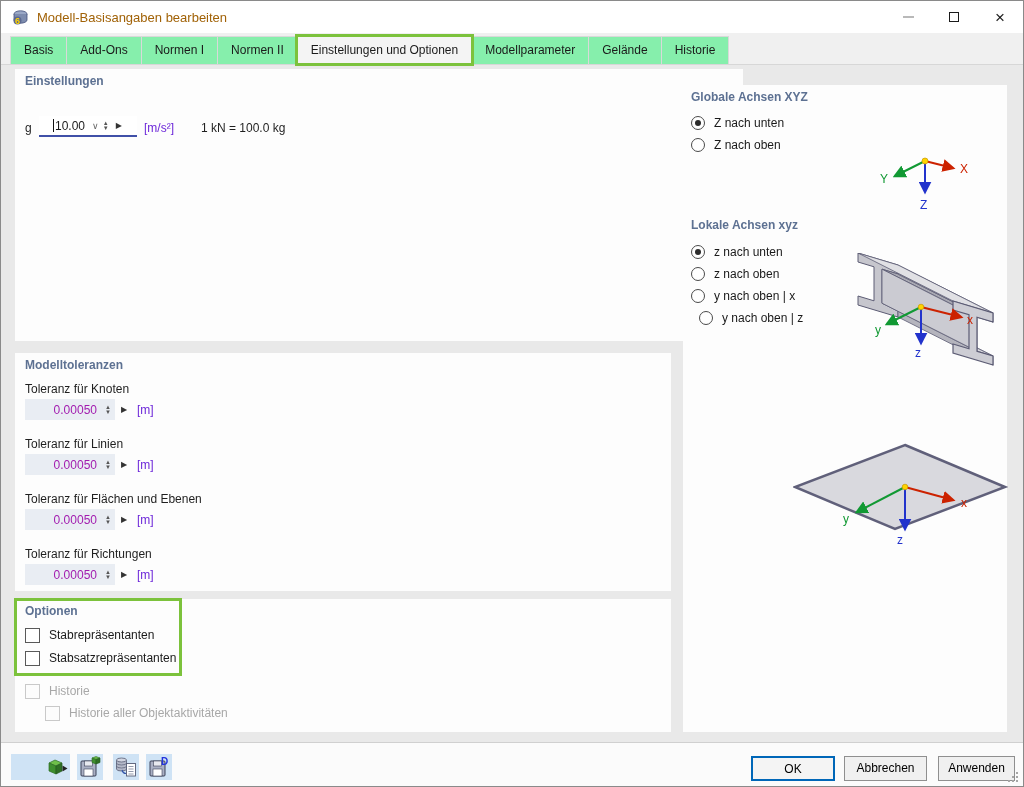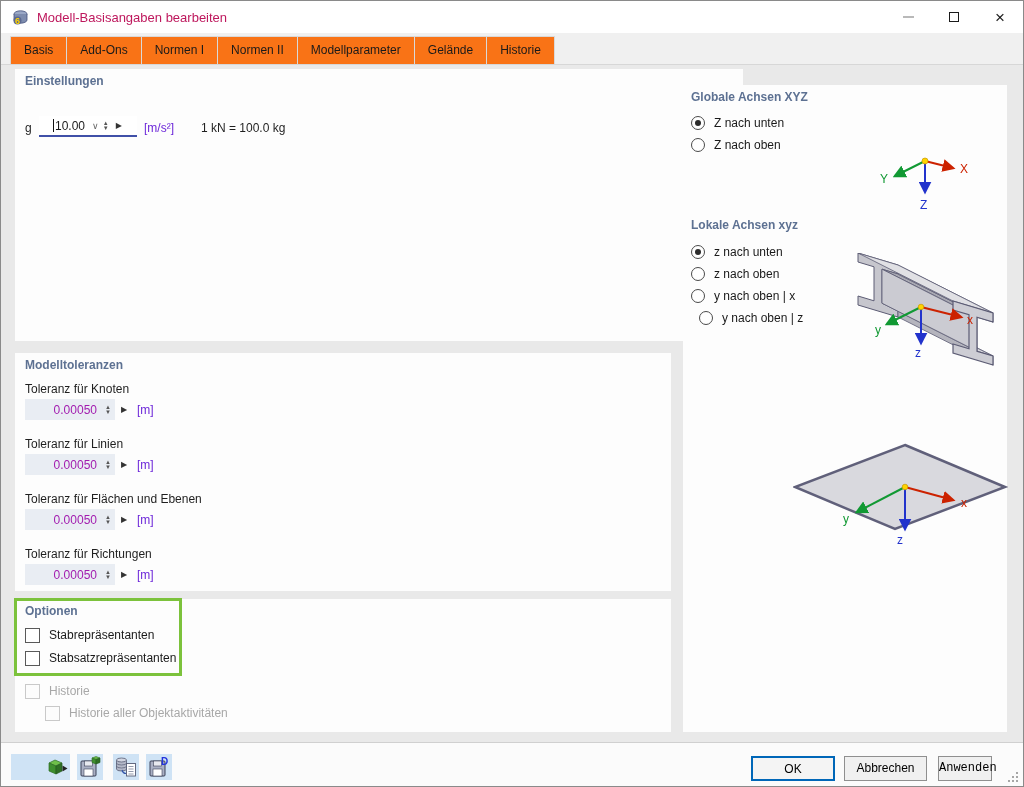--- a/index.html
+++ b/index.html
@@ -2,30 +2,30 @@
 <html><head>
 <meta charset="utf-8">
 <style>
   html,body{margin:0;padding:0;background:#c8c8c8;font-family:"Liberation Sans","DejaVu Sans",sans-serif;}
   *{box-sizing:border-box;}
   .window{position:relative;width:1024px;height:787px;background:#ffffff;border:1px solid #8a8a8a;overflow:hidden;font-size:12px;color:#1a1a1a;}
 
   
   .titlebar{position:absolute;left:0;top:0;width:100%;height:32px;background:#ffffff;display:flex;align-items:center;}
   .title-icon{margin-left:11px;width:17px;height:17px;flex:0 0 auto;}
-  .title-text{margin-left:8px;font-size:13px;color:#be185d;}
+  .title-text{margin-left:8px;font-size:13px;color:#a16207;}
   .win-controls{position:absolute;right:0;top:0;height:32px;display:flex;}
   .win-btn{width:46px;height:32px;display:flex;align-items:center;justify-content:center;}
   .glyph-min{width:11px;height:2px;background:#b9b9b9;}
   .glyph-max{width:10px;height:10px;border:1px solid #1a1a1a;}
   .glyph-close{font-size:17px;color:#1a1a1a;line-height:1;}
 
   
   .tabbar{position:absolute;left:0;top:32px;width:100%;height:32px;background:#f0f0f0;border-bottom:1px solid #d7d7d7;display:flex;align-items:flex-end;padding-left:9px;}
-  .tab{height:28px;line-height:27px;padding:0 13px;background:#f97316;border:1px solid #d9d9d9;border-bottom:none;color:#1a1a1a;white-space:nowrap;margin-right:-1px;}
+  .tab{height:28px;line-height:27px;padding:0 13px;background:#86efac;border:1px solid #d9d9d9;border-bottom:none;color:#1a1a1a;white-space:nowrap;margin-right:-1px;}
   .tab.active{outline:3px solid #7cc23c;outline-offset:-1px;position:relative;z-index:3;background:#f4f4f4;}
 
   
   .content{position:absolute;left:0;top:64px;width:100%;height:677px;background:#e9e9e9;}
   .panel{position:absolute;background:#fdfdfd;}
   .panel-h{position:absolute;left:10px;top:5px;font-weight:bold;color:#5d7192;}
   .lbl{position:absolute;color:#1f1f1f;white-space:nowrap;}
 
   
   .spinfield{position:absolute;width:90px;height:21px;background:#e9edf3;display:flex;align-items:center;}
@@ -82,20 +82,21 @@
           <span class="glyph-close">×</span>
         </div>
     </div>
   </div>
 
   <div class="tabbar">
     <div class="tab">Basis</div>
     <div class="tab">Add-Ons</div>
     <div class="tab">Normen I</div>
     <div class="tab">Normen II</div>
+    <div class="tab active">Einstellungen und Optionen</div>
     <div class="tab">Modellparameter</div>
     <div class="tab">Gelände</div>
     <div class="tab">Historie</div>
   </div>
 
   <div class="content">
 
     <div class="panel" style="left:14px;top:4px;width:728px;height:272px;">
       <div class="panel-h">Einstellungen</div>
       <div class="lbl" style="left:10px;top:52px;">g</div>
@@ -338,21 +339,21 @@
       <svg width="22" height="22" viewBox="0 0 22 22">
         <rect x="2" y="5" width="15" height="15" rx="1" fill="#aab0c4" stroke="#3c4258" stroke-width="1"></rect>
         <rect x="5.5" y="5" width="8" height="5" fill="#e8eaf0" stroke="#3c4258" stroke-width="0.6"></rect>
         <rect x="5" y="13" width="9" height="7" fill="#ffffff" stroke="#3c4258" stroke-width="0.6"></rect>
         <text x="13" y="9" font-size="10" font-weight="bold" fill="#2233dd">D</text>
       </svg>
     </div>
 
     <div class="btn default" style="left:750px;width:84px;">OK</div>
     <div class="btn" style="left:843px;width:83px;">Abbrechen</div>
-    <div class="btn" style="left:937px;width:54px;font-family:Liberation Mono, monospace;">Anwenden</div>
+    <div class="btn" style="left:937px;width:77px;">Anwenden</div>
 
     <svg class="grip" width="12" height="12">
       <g fill="#a6a6a6">
           <rect x="9" y="9" width="2" height="2"></rect>
           <rect x="9" y="5" width="2" height="2"></rect>
           <rect x="9" y="1" width="2" height="2"></rect>
           <rect x="5" y="9" width="2" height="2"></rect>
           <rect x="5" y="5" width="2" height="2"></rect>
           <rect x="1" y="9" width="2" height="2"></rect>
         </g>

